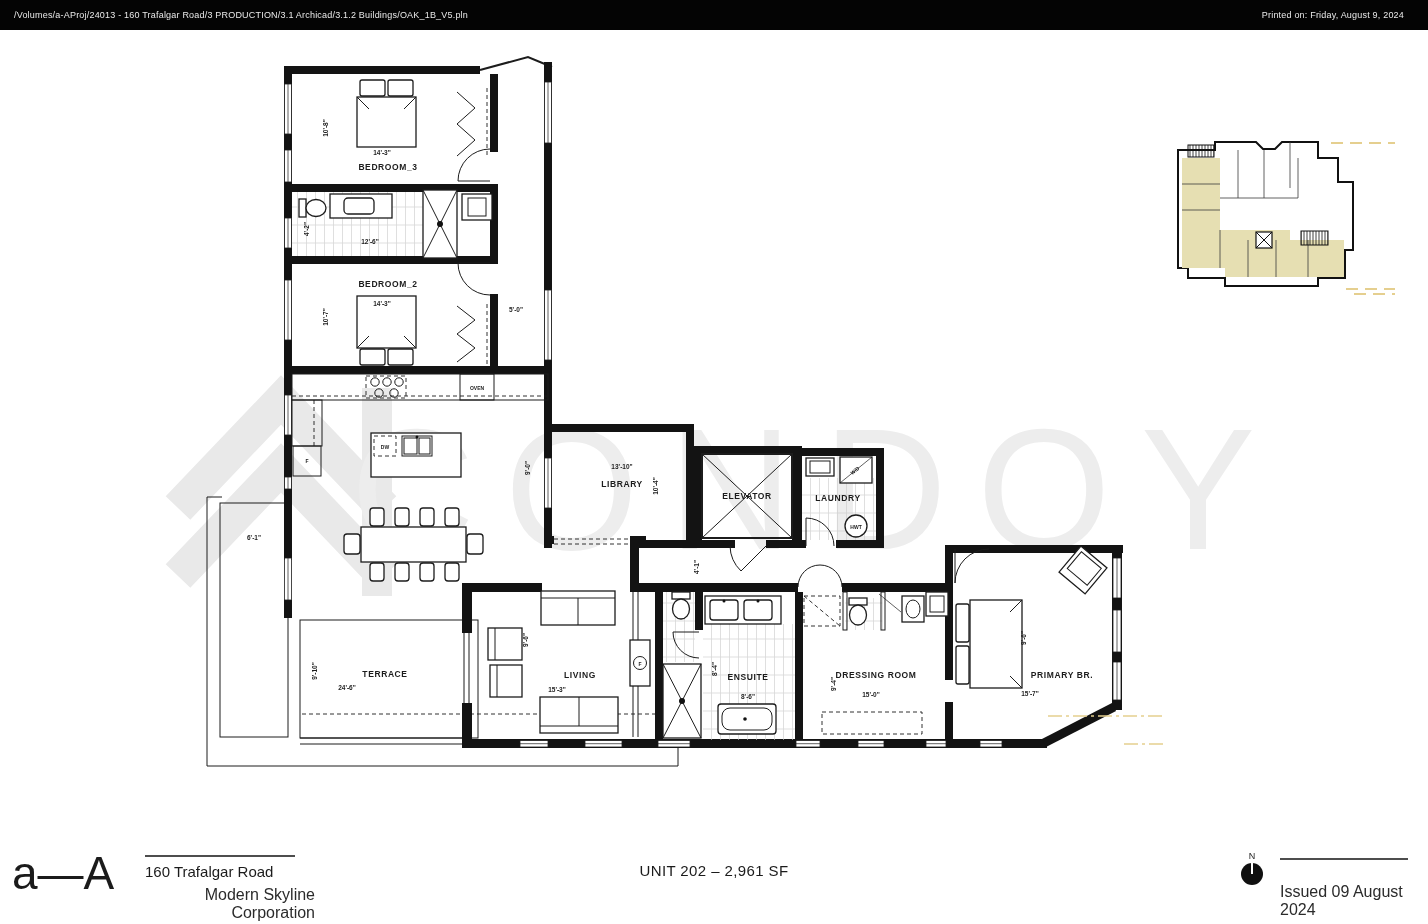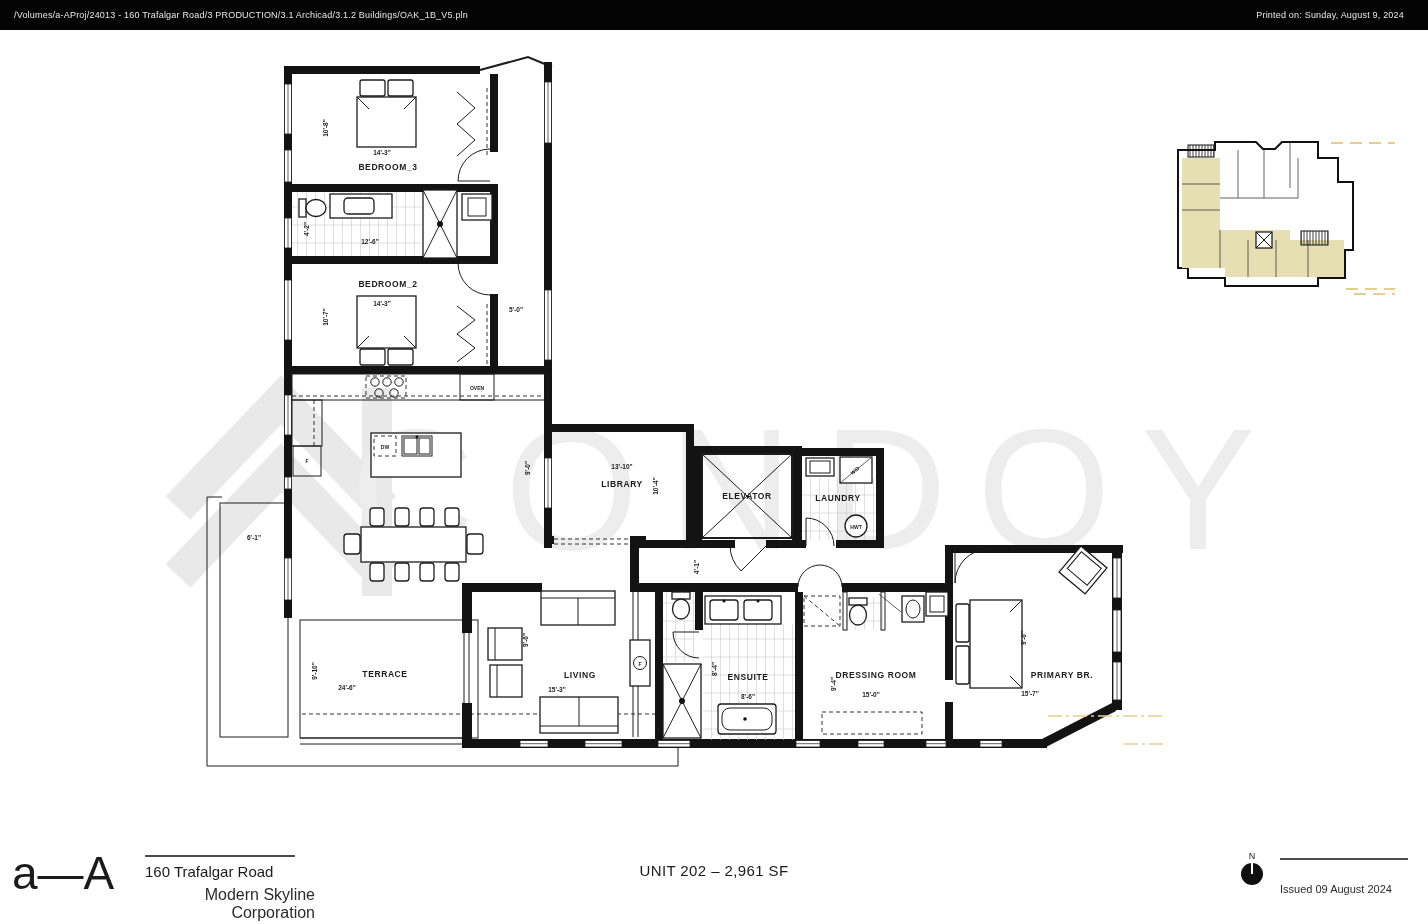--- a/index.html
+++ b/index.html
@@ -35,30 +35,30 @@
   .proj-dev{font-size:16px;color:#2b2b2b;margin-top:6px;text-align:right;}
   .unit-title{position:absolute;left:50%;transform:translateX(-50%);top:862px;
       font-size:15px;font-weight:400;color:#1b1b1b;letter-spacing:.4px;}
   .north{position:absolute;left:1238px;top:851px;width:28px;text-align:center;}
   .north .n{font-size:9px;color:#1b1b1b;}
   .north .circ{width:22px;height:22px;background:#101010;border-radius:50%;
       margin:2px auto 0;position:relative;}
   .north .needle{position:absolute;left:10px;top:0;width:2px;height:11px;background:#fff;}
   .issued-block{position:absolute;left:1280px;top:858px;width:130px;}
   .issued-rule{width:128px;height:2px;background:#4d4d4d;}
-  .issued-text{font-size:11px;color:#2b2b2b;margin-top:23px;}
+  .issued-text{font-size:16px;color:#2b2b2b;margin-top:23px;}
 </style>
 </head>
 <body>
 
 <div class="page">
 
   <div class="topbar">
     <span>/Volumes/a-AProj/24013 - 160 Trafalgar Road/3 PRODUCTION/3.1 Archicad/3.1.2 Buildings/OAK_1B_V5.pln</span>
-    <span>Printed on: Sunday, August 9, 2024</span>
+    <span>Printed on: Friday, August 9, 2024</span>
   </div>
 
   <svg class="plan" width="1428" height="924" viewBox="0 0 1428 924">
     <defs>
       <pattern id="tv" width="9" height="18" patternUnits="userSpaceOnUse">
         <path d="M0.5,0 V18 M0.5,9 H9" stroke="#c9c9c9" stroke-width="0.6" fill="none"></path>
       </pattern>
       <pattern id="tsq" width="16" height="16" patternUnits="userSpaceOnUse">
         <path d="M16,0.5 H0.5 V16" stroke="#bdbdbd" stroke-width="0.7" fill="none"></path>
       </pattern>

